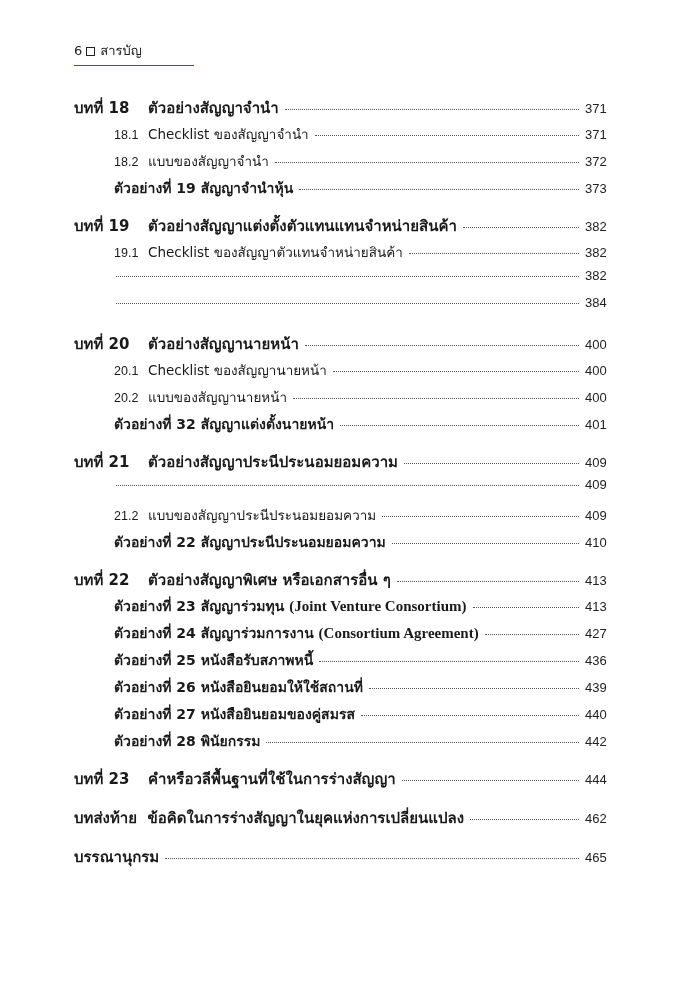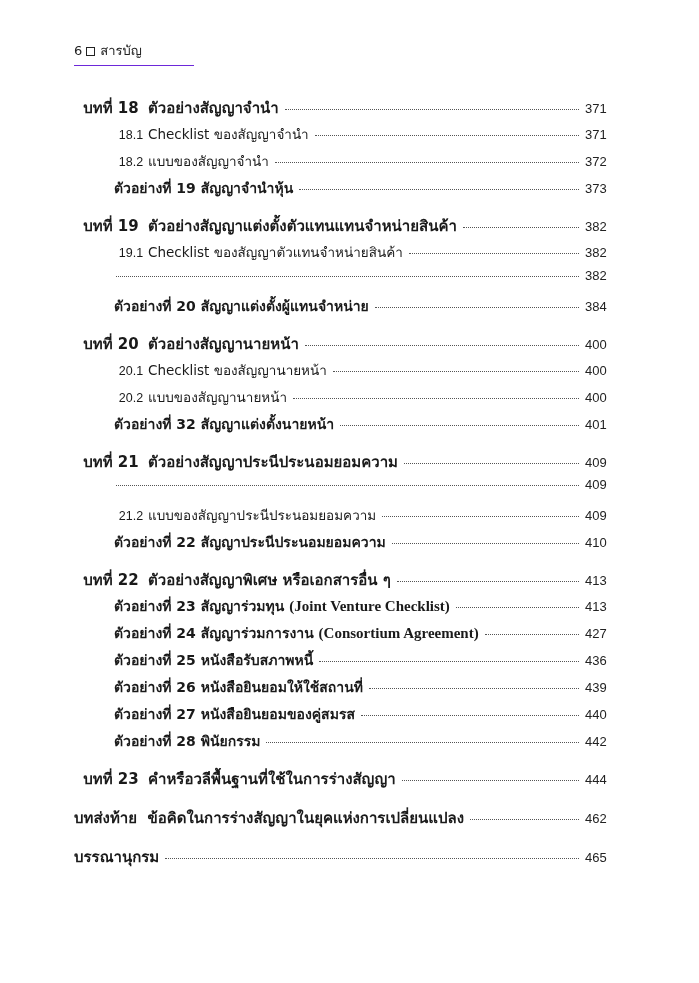--- a/index.html
+++ b/index.html
@@ -4,21 +4,21 @@
 <style>
   html, body { margin:0; padding:0; background:#ffffff; }
   body { width:699px; height:983px; position:relative; overflow:hidden;
          font-family:"DejaVu Sans", sans-serif; color:#1a1a1a; }
   .header { position:absolute; left:74px; top:41px; width:120px; height:24px;
             border-bottom:1px solid #6d28d9; font-size:13px; line-height:20px; color:#222; }
   .header .box { display:inline-block; width:9px; height:9px; border:1.5px solid #222;
                  margin:0 5px 0 4px; vertical-align:-1px; box-sizing:border-box; }
   .toc { position:absolute; left:74px; top:96px; width:555px; }
   .row { position:relative; height:27px; display:flex; align-items:baseline; font-size:14px; }
-  .row .t { white-space:nowrap; padding-right:4px; background:#fff;text-align:center; }
+  .row .t { white-space:nowrap; padding-right:4px; background:#fff; }
   .row .dots { flex:1; border-bottom:1px dotted #555; margin:0 6px 0 2px; position:relative; top:-3px; }
   .row .p { width:44px; text-align:left; font-size:13px; color:#222; font-family:"Liberation Sans", sans-serif; }
   .lvl0 .t { font-weight:bold; font-size:15px; }
   .lvl1 { padding-left:40px; }
   .lvl1 .t { font-size:13.5px; }
   .lvl1.ex .t { font-weight:bold; font-size:14px; }
   .num0 { display:inline-block; width:74px; }
   .num1 { display:inline-block; width:34px; font-family:"Liberation Sans", sans-serif; font-size:12.5px; }
   .en { font-family:"Liberation Serif", serif; font-size:15px; }
   .gap { height:10px; }
@@ -63,21 +63,20 @@
   <div class="row lvl1">
     <span class="t"><span class="num1">19.1</span><span>Checklist ของสัญญาตัวแทนจำหน่ายสินค้า</span></span>
     <span class="dots"></span>
     <span class="p">382</span>
   </div>
   <div class="row lvl1">
     <span class="dots"></span>
     <span class="p">382</span>
   </div>
   <div class="row lvl1 ex">
-    <span class="t">ตัวอย่างที่ 20 สัญญาแต่งตั้งผู้แทนจำหน่าย</span>
     <span class="dots"></span>
     <span class="p">384</span>
   </div>
   <div class="gap"></div>
 
   <div class="row lvl0">
     <span class="t"><span class="num0">บทที่ 20</span><span>ตัวอย่างสัญญานายหน้า</span></span>
     <span class="dots"></span>
     <span class="p">400</span>
   </div>
@@ -118,21 +117,21 @@
     <span class="p">410</span>
   </div>
   <div class="gap"></div>
 
   <div class="row lvl0">
     <span class="t"><span class="num0">บทที่ 22</span><span>ตัวอย่างสัญญาพิเศษ หรือเอกสารอื่น ๆ</span></span>
     <span class="dots"></span>
     <span class="p">413</span>
   </div>
   <div class="row lvl1 ex">
-    <span class="t"><span>ตัวอย่างที่ 23 สัญญาร่วมทุน</span> <span class="en">(Joint Venture Checklist)</span></span>
+    <span class="t"><span>ตัวอย่างที่ 23 สัญญาร่วมทุน</span> <span class="en">(Joint Venture Consortium)</span></span>
     <span class="dots"></span>
     <span class="p">413</span>
   </div>
   <div class="row lvl1 ex">
     <span class="t"><span>ตัวอย่างที่ 24 สัญญาร่วมการงาน</span> <span class="en">(Consortium Agreement)</span></span>
     <span class="dots"></span>
     <span class="p">427</span>
   </div>
   <div class="row lvl1 ex">
     <span class="t">ตัวอย่างที่ 25 หนังสือรับสภาพหนี้</span>

